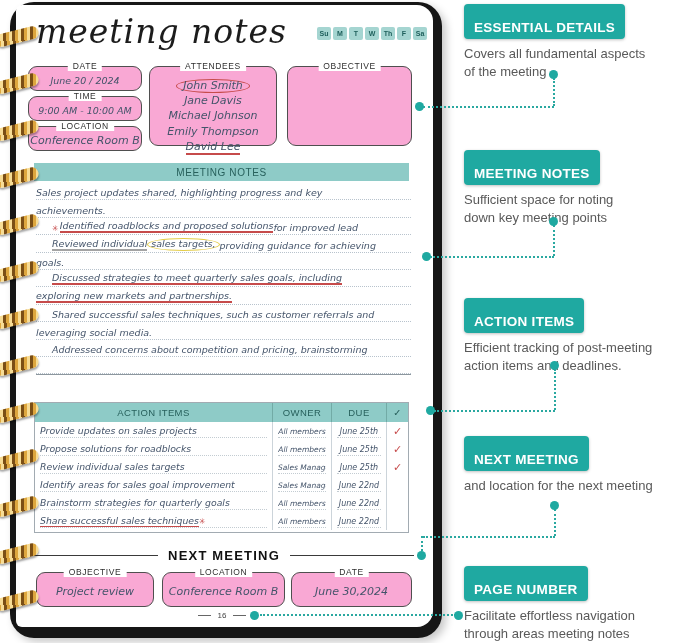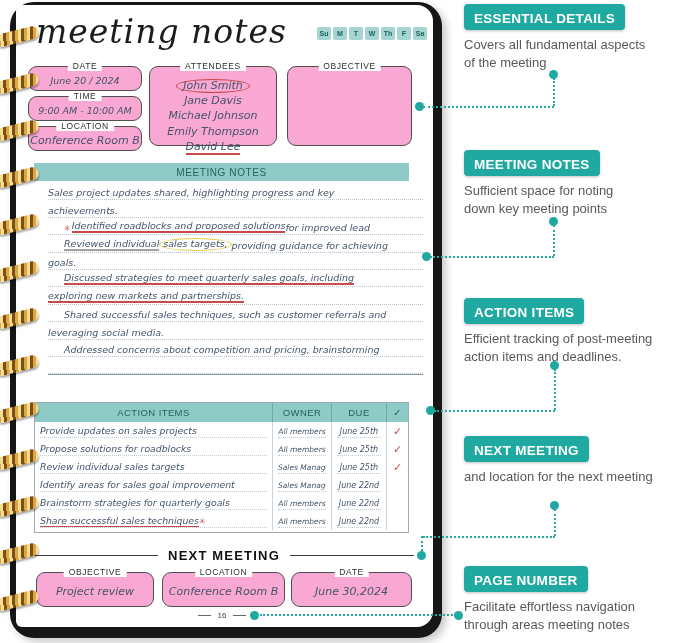--- a/index.html
+++ b/index.html
@@ -28,21 +28,21 @@
   .att-line{font-size:11px;line-height:15.2px;}
   .obj-text{position:absolute;top:9px;left:5px;right:5px;text-align:center;font-size:8.2px;
        letter-spacing:-.2px;line-height:11.4px;}
   .u-red{border-bottom:2px solid #c64b4b;}
   .circ-red{border:1.5px solid #c64b4b;border-radius:50%;padding:0 6px 0;display:inline-block;line-height:1.05;}
   .u-yellow{border-bottom:2px solid #a3a3a3;}
   .o-yellow{border:1.5px solid #e4cd49;border-radius:50%;padding:0 3px 1px;display:inline-block;line-height:1.05;}
   .notes-bar{position:absolute;left:34px;top:163px;width:375px;height:18px;background:#8ecbc7;
        display:flex;align-items:center;justify-content:center;font-size:10px;letter-spacing:.6px;
        color:#27605c;z-index:2;}
-  .notes-area{position:absolute;left:48px;top:183px;width:375px;border-bottom:1px solid #8d979e;z-index:2;}
+  .notes-area{position:absolute;left:36px;top:183px;width:375px;border-bottom:1px solid #8d979e;z-index:2;}
   .nline{height:17.4px;border-bottom:1px dotted #b8c3cd;display:flex;align-items:flex-end;
        font-size:9.5px;padding-bottom:1px;box-sizing:border-box;}
   .nindent{display:inline-block;width:16px;}
   .doodle{color:#c64b4b;font-size:8px;font-style:normal;margin-right:1px;}
   
   .atable{position:absolute;left:34px;top:402px;width:375px;height:131px;border:1px solid #a2abb2;
        box-sizing:border-box;z-index:2;}
   .arow{display:grid;grid-template-columns:238px 59px 55px 1fr;height:18px;}
   .ahead{height:19px;background:#8ecbc7;color:#27605c;font-size:9.5px;letter-spacing:.4px;}
   .ahead .cell{display:flex;align-items:center;justify-content:center;border-right:1px solid #72aba6;}
@@ -63,21 +63,21 @@
   .pagenum .dash{width:13px;border-top:1px solid #666;}
   .pagenum .num{font-size:8px;color:#444;}
   
   .dot{position:absolute;width:9px;height:9px;border-radius:50%;background:#1fa9a1;z-index:8;}
   .dl{position:absolute;z-index:7;}
   .dl.h{border-top:2px dotted #2aa8a0;height:0;}
   .dl.v{border-left:2px dotted #2aa8a0;width:0;}
   
   .callout{position:absolute;left:464px;z-index:4;}
   .co-title{display:inline-block;background:#1fa9a1;color:#fff;font-weight:bold;font-size:13.5px;
-       letter-spacing:.3px;padding:7px 10px 4px;border-radius:4px;box-shadow:0 1px 3px rgba(0,0,0,.25);
+       letter-spacing:.3px;padding:16px 10px 4px;border-radius:4px;box-shadow:0 1px 3px rgba(0,0,0,.25);
        white-space:nowrap;}
   .co-desc{margin-top:6px;color:#595959;font-size:13px;line-height:1.4;}
   .co-desc div{white-space:nowrap;}
 </style>
 </head>
 <body>
 
 <div id="stage">
 
   <div class="cover"></div>

